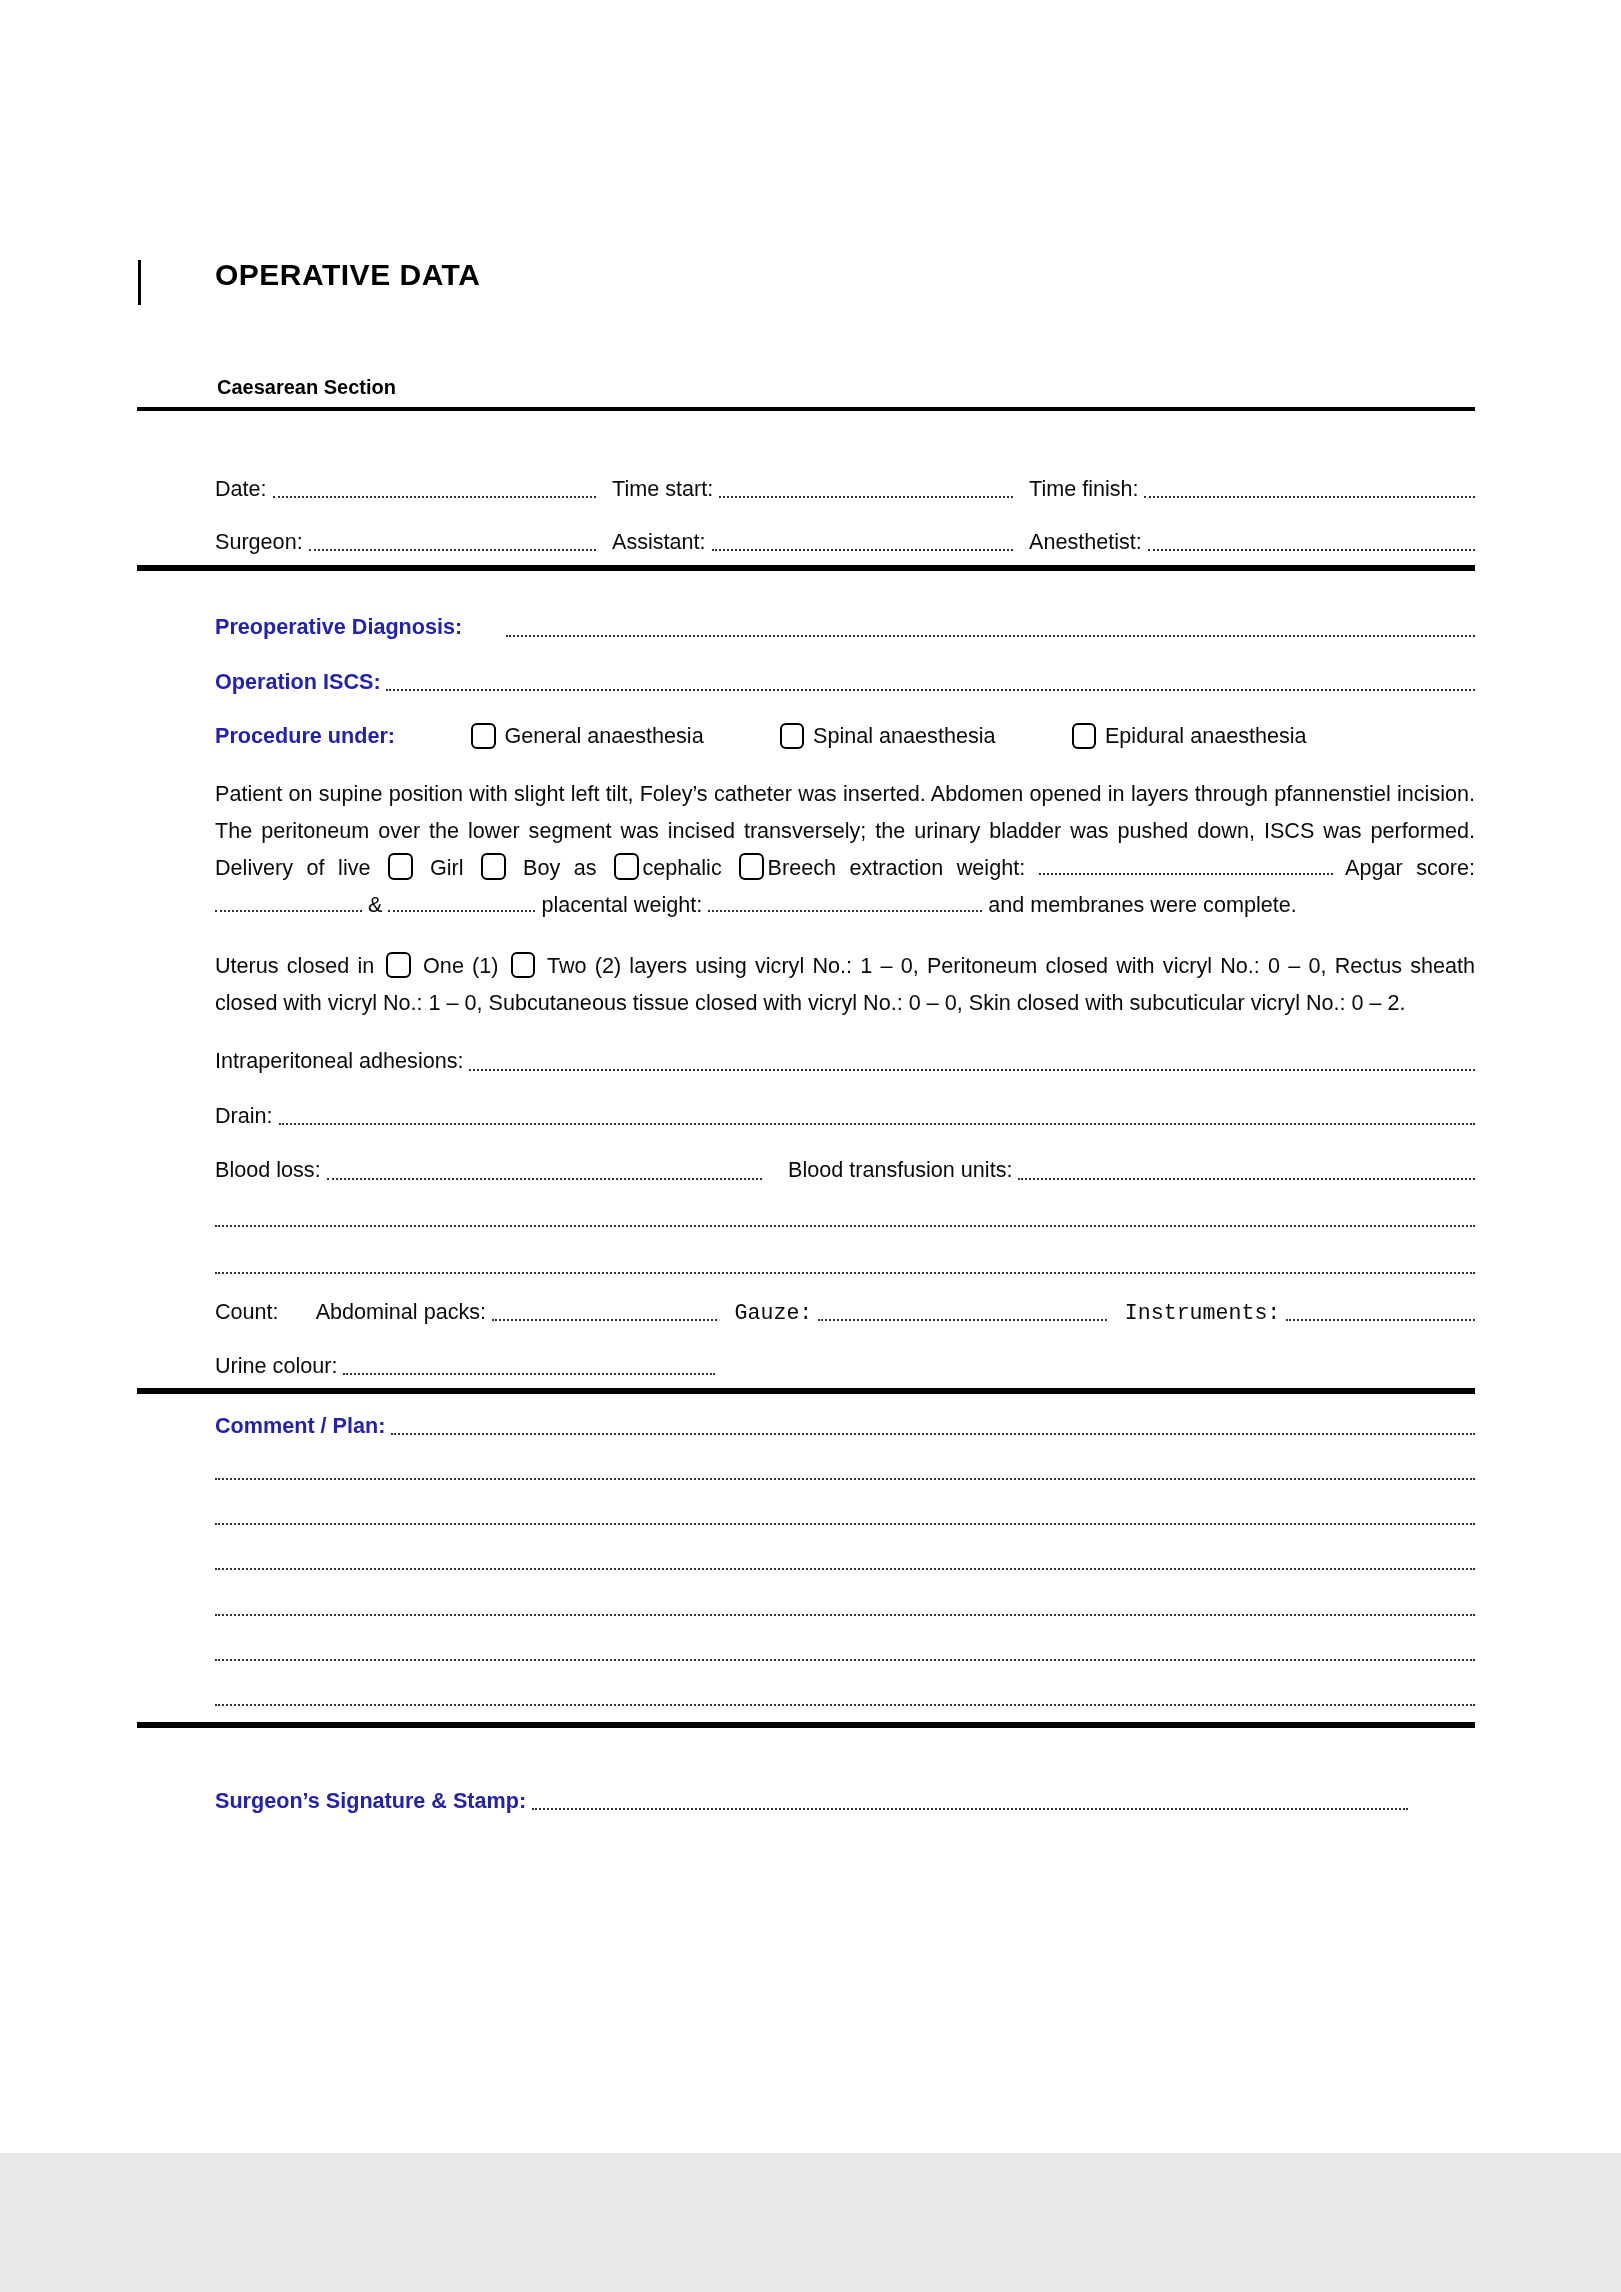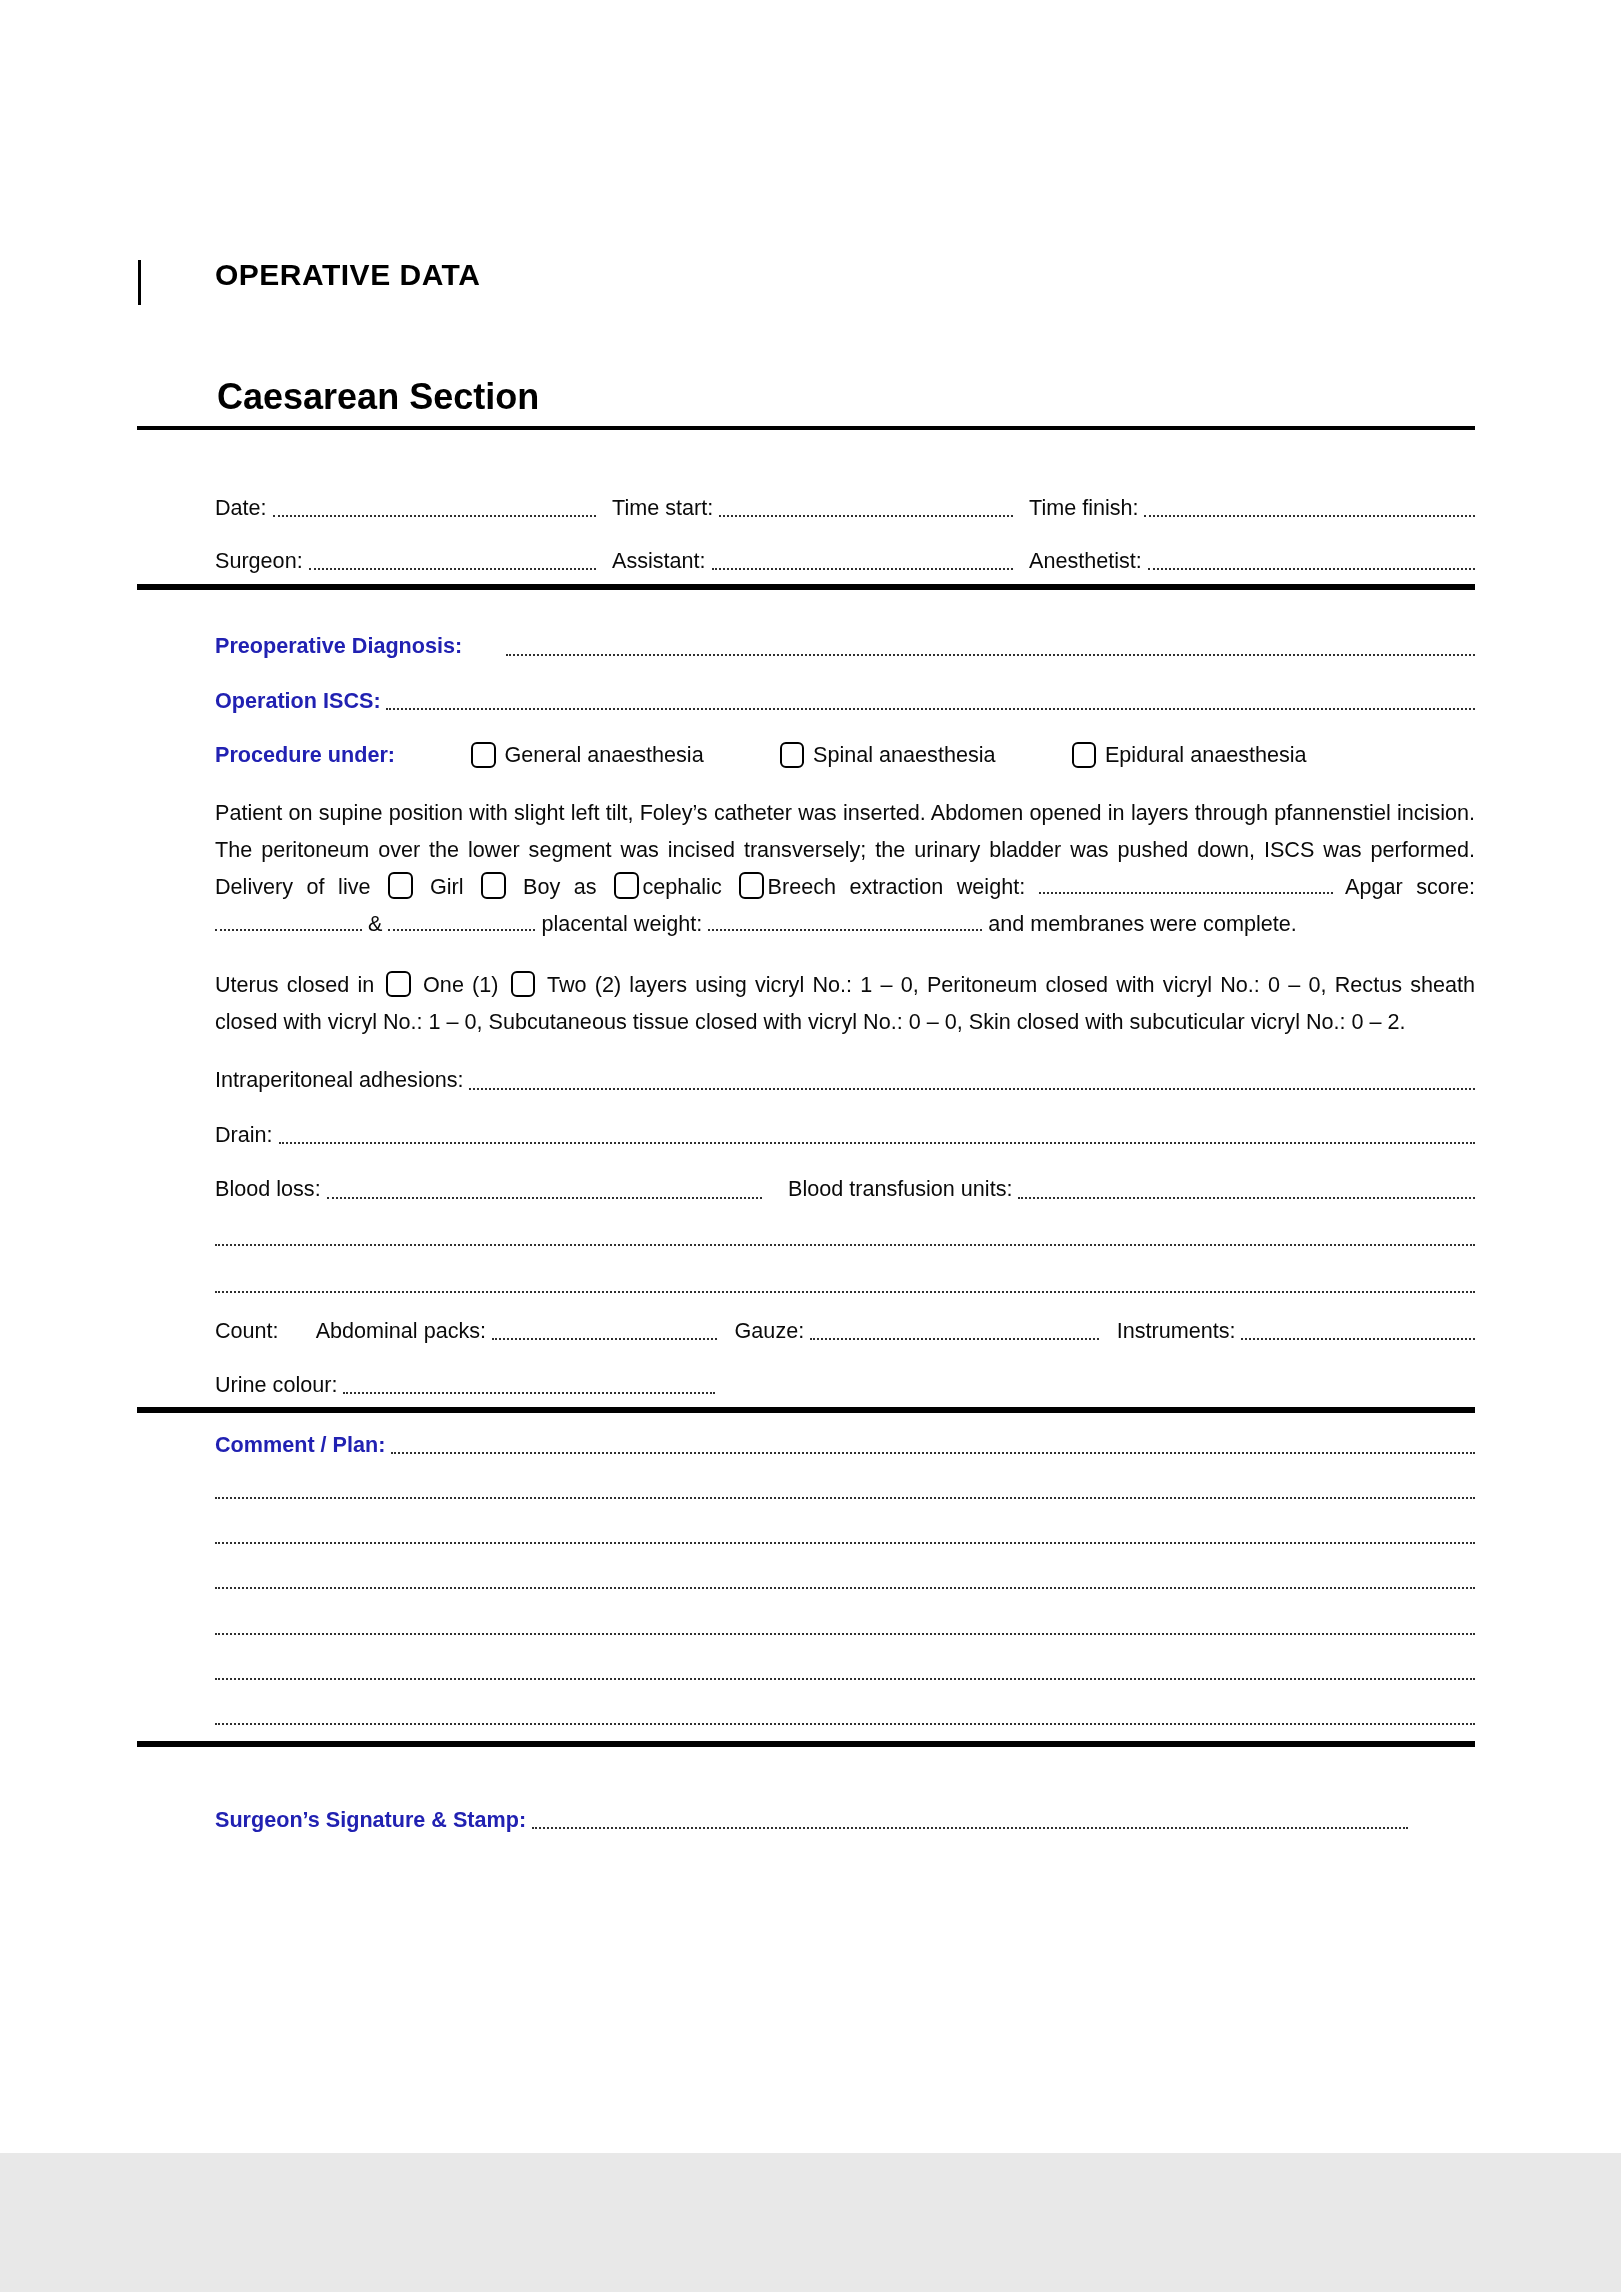--- a/index.html
+++ b/index.html
@@ -10,21 +10,21 @@
     color:#0a0a0a; font-size:21.6px;
   }
   .content { position:absolute; left:137px; top:0; width:1338px; }
 
   
   .title-wrap { position:relative; margin-top:258px; }
   .change-bar { position:absolute; left:1px; top:2px; width:2.9px; height:45px; background:#000; }
   h1.doc-title { margin:0 0 0 78px; font-size:30px; font-weight:bold; letter-spacing:0.5px; color:#000; }
 
   .section-head { margin-top:84px; border-bottom:4.9px solid #000; padding-bottom:7.8px; }
-  h2.section-title { margin:8px 0 0 80px; font-size:36px; font-weight:bold; color:#000; }
+  h2.section-title { margin:8px 0 0 80px; font-size:20px; font-weight:bold; color:#000; }
 
   
   .indent { margin-left:78px; }
   .frow { display:flex; align-items:flex-end; min-height:26.5px; }
   .lbl { white-space:pre; }
   .blue { color:#2121b2; font-weight:bold; }
   .dots { flex:1 1 auto; border-bottom:2.4px dotted #2e2e2e; margin:0 0 3.9px 5.9px; }
   .dots.fixed { flex:0 0 auto; }
   .rule { height:5.9px; background:#000; }
 
@@ -56,21 +56,21 @@
   .mt29 { margin-top:28px; }
   .mt27 { margin-top:26.5px; }
   .mt21 { margin-top:20.6px; }
   .mt19 { margin-top:18.6px; }
 
   .blood-grid { display:grid; grid-template-columns:573px 1fr; }
   .blood-grid .cell { display:flex; align-items:flex-end; min-height:26.5px; }
   .blood-grid .cell:first-child { padding-right:26px; }
 
   .count-row .gap { margin-left:37px; }
-  .count-row .grp { margin-left:17.6px; }
+  .count-row .grp { margin-left:17.6px;font-family:Liberation Mono, monospace; }
 
   .rule3 { margin-top:8.8px; }
   .comment-row { margin-top:18.6px; }
   .rule4 { margin-top:12.7px; }
   .sig-row { margin-top:59px; }
   .sig-row .dots { margin-right:67px; }
 
   .page-number {
     position:absolute; left:0; top:2192px; width:1621px;
     text-align:center; font-size:30px; color:#8b5cf6; letter-spacing:1px;margin-left:24px;

